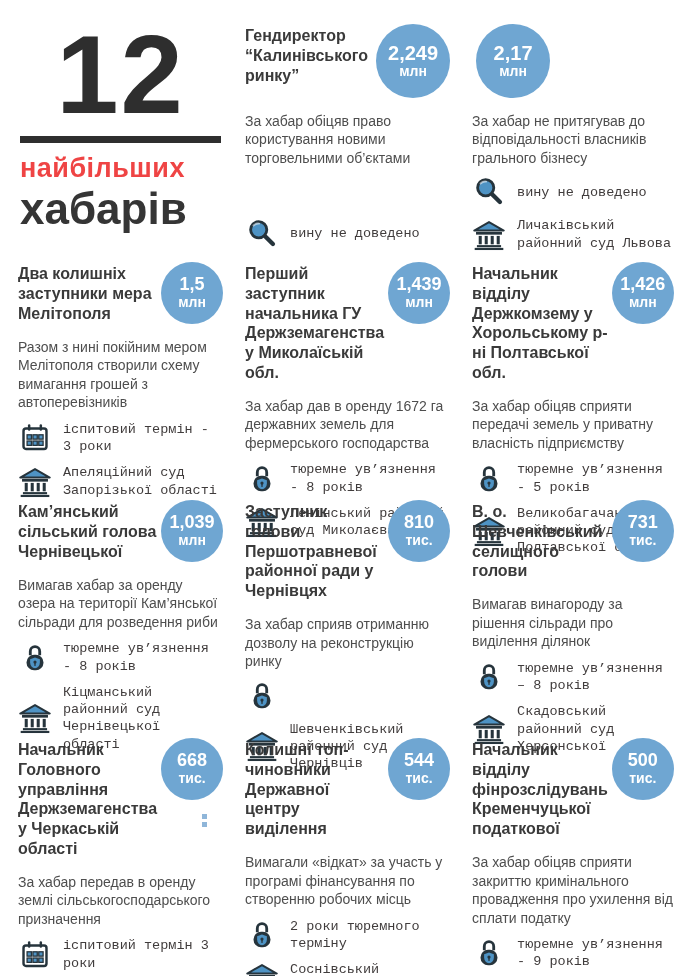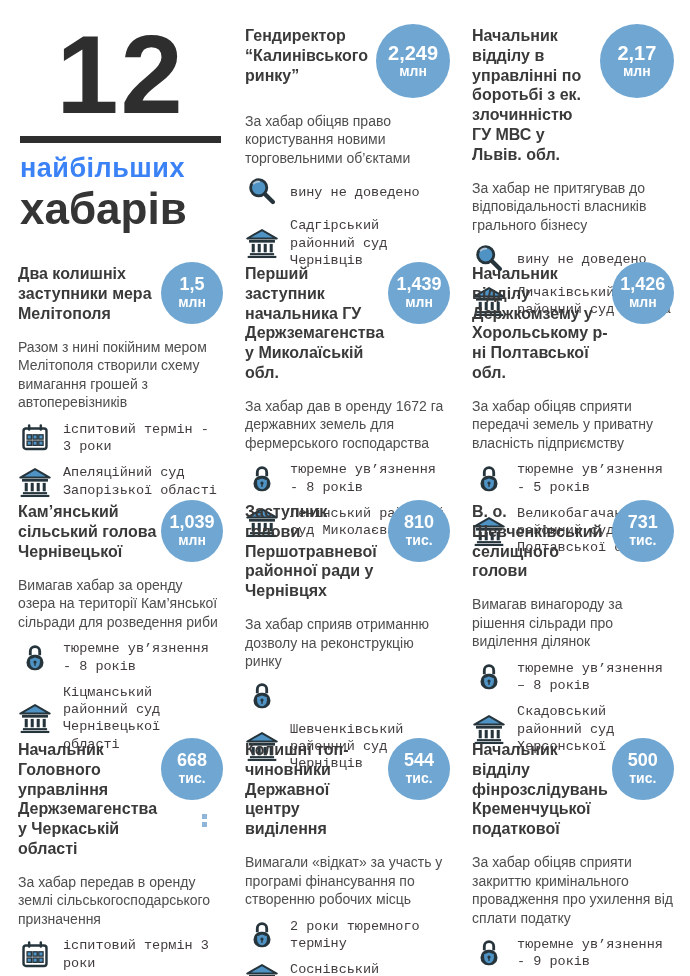--- a/index.html
+++ b/index.html
@@ -22,21 +22,21 @@
   .masthead { padding: 0 2px; }
   .masthead .big-number {
     font-size: 112px; font-weight: bold; color: #2e2e2e;
     line-height: 0.94; letter-spacing: 2px; text-align: center;
   }
   .masthead .rule {
     height: 7px; background: #2e2e2e; width: 100%;
     margin: 9px 0 11px 0;
   }
   .masthead .sub1 {
-    font-size: 27px; font-weight: bold; color: #3b82f6; line-height: 1.1;
+    font-size: 27px; font-weight: bold; color: #ef4444; line-height: 1.1;
     letter-spacing: .5px;
   }
   .masthead .sub2 {
     font-size: 44px; font-weight: bold; color: #353535; line-height: 1.15;
   }
   
   .card {
     position: relative;
     display: flex; flex-direction: column;
     padding-bottom: 10px;
@@ -137,32 +137,25 @@
       </div>
     </div>
     <p class="card-desc">За хабар обіцяв право користування новими торговельними об’єктами</p>
     <ul class="facts">
       <li class="fact">
         <svg class="ic">
             <use href="#sym-magnifier"></use>
           </svg>
         <span class="fact-text">вину не доведено</span>
       </li>
-      <li class="fact">
-        <svg class="ic">
-            <use href="#sym-court"></use>
-          </svg>
-        <span class="fact-text">Садгірський районний суд Чернівців</span>
-      </li>
-    </ul>
-  </article>
-
-  <article class="card">
-    <div class="card-head">
-      <h2 class="card-title">Начальник відділу в управлінні по боротьбі з ек. злочинністю ГУ МВС у Львів. обл.</h2>
+    </ul>
+  </article>
+
+  <article class="card">
+    <div class="card-head">
       <div class="badge badge-lg">
         <div class="badge-amount">2,17</div>
         <div class="badge-unit">млн</div>
       </div>
     </div>
     <p class="card-desc">За хабар не притягував до відповідальності власників грального бізнесу</p>
     <ul class="facts">
       <li class="fact">
         <svg class="ic">
             <use href="#sym-magnifier"></use>

